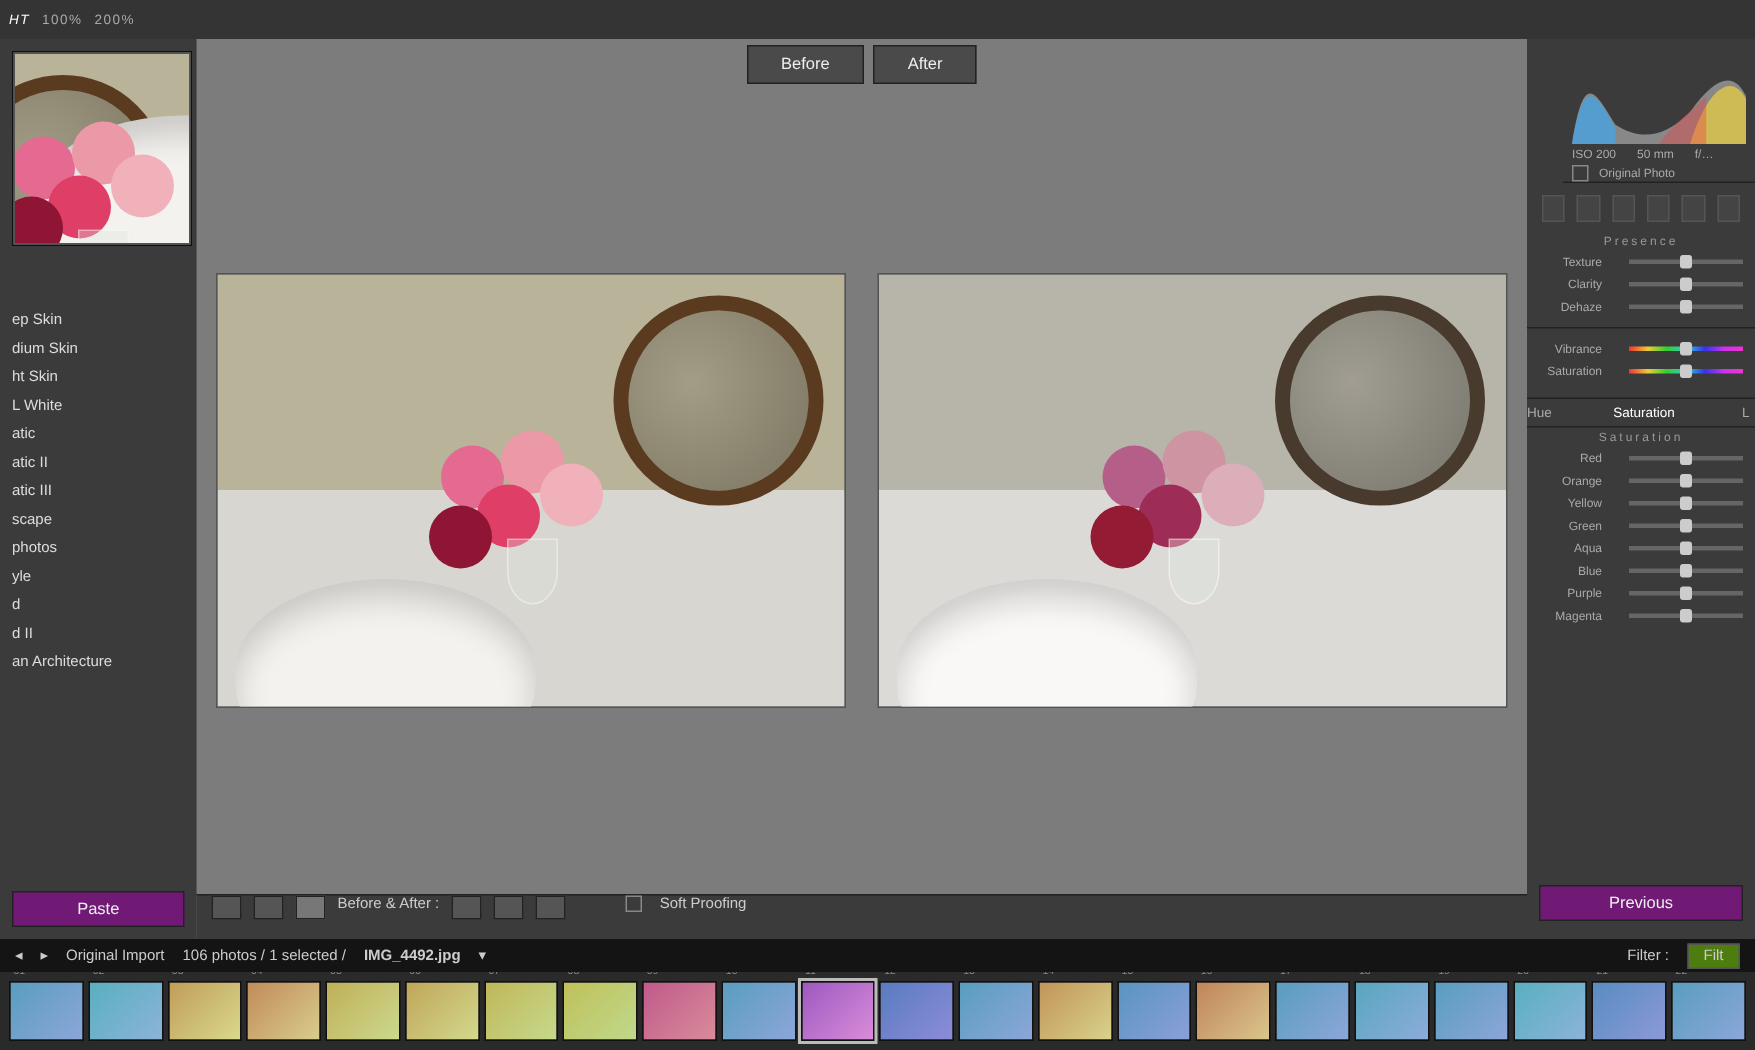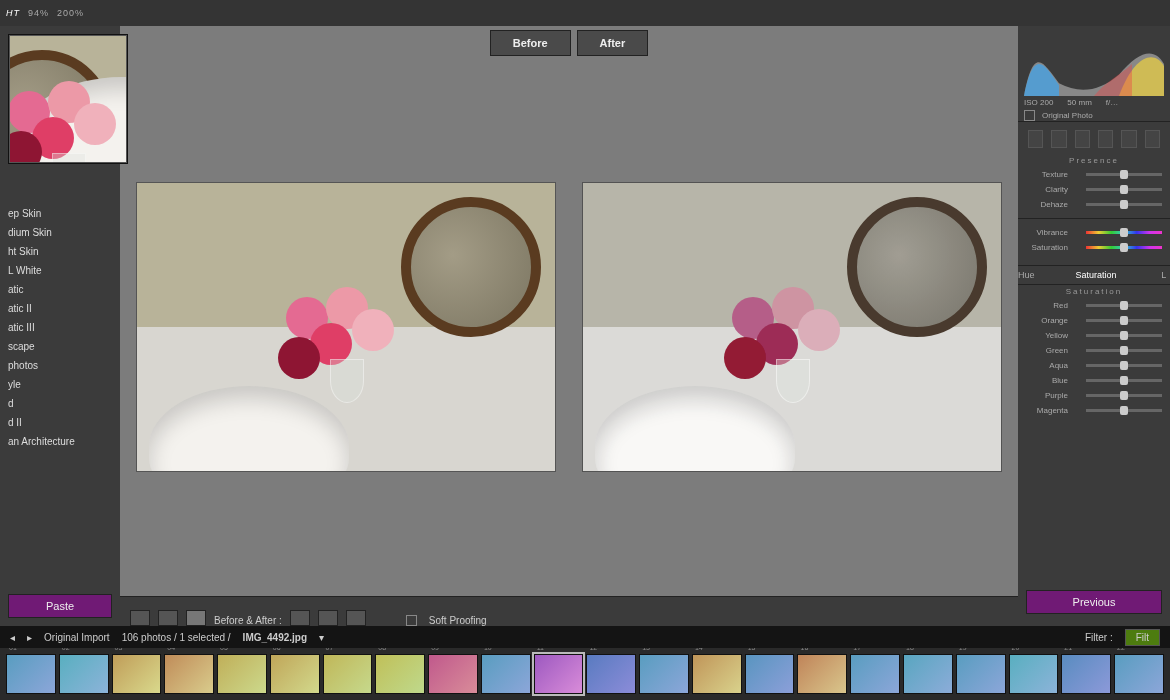--- a/index.html
+++ b/index.html
@@ -5,33 +5,33 @@
 * { margin: 0; padding: 0; box-sizing: border-box; font-family: "Helvetica Neue", Arial, sans-serif; }
 body { width: 1170px; height: 700px; background: #2a2a2a; color: #ccc; font-size: 10px; overflow: hidden; position: relative; }
 
 
 .top-bar { height: 26px; background: #343434; display: flex; align-items: center; padding: 0 6px; gap: 8px; }
 .top-bar .zoom { font-size: 9px; color: #aaa; letter-spacing: 1px; cursor: pointer; }
 .top-bar .zoom.active { color: #fff; font-style: italic; }
 
 
 .cols { display: flex; height: calc(700px - 26px - 22px - 52px); }
-.col-left { width: 120px; background: #3b3b3b; display: flex; flex-direction: column; }
+.col-left { width: 131px; background: #3b3b3b; display: flex; flex-direction: column; }
 .col-mid  { flex: 1; background: #7c7c7c; display: flex; flex-direction: column; }
 .col-right{ width: 152px; background: #3b3b3b; display: flex; flex-direction: column; padding-bottom: 4px; }
 
 
 .navigator { padding: 8px; }
 .nav-thumb { width: 120px; height: 130px; background: #8a8a8a; border: 1px solid #111; position: relative; }
 .preset-pane { flex: 1; padding-top: 32px; overflow: hidden; }
 .preset { font-size: 10px; color: #ddd; padding: 4px 8px; white-space: nowrap; cursor: pointer; }
 .btn { background: #701a75; color: #eee; border: 1px solid #222; padding: 5px 0; text-align: center; font-size: 11px; cursor: pointer; margin: 8px; }
 
 
-.compare-labels { display: flex; justify-content: center; gap: 6px; padding: 4px 0 0; font-weight: bold; }
+.compare-labels { display: flex; justify-content: center; gap: 6px; padding: 4px 0 0; }
 .compare-lbl { background: #4a4a4a; color: #eee; padding: 6px 22px; font-size: 11px; border: 1px solid #222; }
 .compare { flex: 1; display: flex; gap: 10px; padding: 10px 8px 8px; }
 .pane { flex: 1; background: #7c7c7c; display: flex; align-items: center; justify-content: center; }
 .photo { width: 100%; max-width: 420px; height: 290px; position: relative; }
 
 
 .photo { background: linear-gradient(180deg,#b8b399 0 50%, #d8d6d0 50% 100%); border: 1px solid #555; overflow: hidden; }
 .mirror { position: absolute; top: 14px; right: 14px; width: 140px; height: 140px; border-radius: 50%; border: 10px solid #5a3b20; background: radial-gradient(circle at 35% 40%, #a39c86, #7b7561); }
 .sink { position: absolute; bottom: -35px; left: 12px; width: 200px; height: 120px; background: #f4f2ee; border-radius: 50% 50% 40% 40%; box-shadow: inset 0 12px 22px rgba(0,0,0,.18); }
 .flowers { position: absolute; left: 50%; top: 36%; transform: translateX(-50%); width: 140px; height: 110px; }
@@ -39,27 +39,27 @@
 .b1 { left: 10px; top: 10px; background: #e46a92; }
 .b2 { left: 50px; top: 0; background: #ec99a7; }
 .b3 { left: 34px; top: 36px; background: #df3e66; }
 .b4 { left: 76px; top: 22px; background: #f0b1bb; }
 .b5 { left: 2px; top: 50px; background: #8e1533; }
 .vase { position: absolute; left: 54px; top: 72px; width: 34px; height: 44px; background: rgba(220,225,220,.35); border-radius: 0 0 50% 50%; border: 1px solid rgba(255,255,255,.4); }
 .pane.after .photo { filter: saturate(.45) contrast(1.05); }
 .pane.after .flowers { filter: saturate(2.2); }
 
 
-.mid-toolbar { height: 30px; background: #3b3b3b; display: flex; align-items: flex-end; gap: 8px; padding: 0 10px; color: #ccc; font-size: 10px; border-top: 1px solid #222; }
+.mid-toolbar { height: 30px; background: #3b3b3b; display: flex; align-items: flex-start; gap: 8px; padding: 0 10px; color: #ccc; font-size: 10px; border-top: 1px solid #222; }
 .viewmode { width: 20px; height: 16px; background: #555; border: 1px solid #222; cursor: pointer; }
 .viewmode.active { background: #777; }
 .checkbox { width: 11px; height: 11px; border: 1px solid #888; display: inline-block; margin-right: 4px; }
 
 
-.histogram { height: 96px; border-bottom: 1px solid #222; padding: 6px; position: relative; }
+.histogram { height: 96px; border-bottom: 1px solid #222; padding: 6px; position: relative; margin-left: 24px; }
 .histo-svg { width: 100%; height: 64px; display: block; }
 .histo-meta { display: flex; gap: 14px; font-size: 8px; color: #aaa; margin-top: 2px; }
 .orig-photo { font-size: 8px; color: #aaa; margin-top: 3px; display: flex; align-items: center; gap: 3px; }
 .tool-row { display: flex; gap: 8px; padding: 8px 10px 6px; justify-content: space-between; }
 .tool { width: 18px; height: 18px; border: 1px solid #555; background: #444; cursor: pointer; }
 .section-title { font-size: 8px; text-align: center; letter-spacing: 2px; color: #999; padding: 2px 0; }
 .sliders { padding: 0 8px 6px; }
 .slider-row { display: flex; align-items: center; gap: 18px; height: 15px; }
 .slider-row label { width: 42px; text-align: right; font-size: 8px; color: #aaa; }
 .track { flex: 1; height: 3px; background: #666; position: relative; cursor: pointer; }
@@ -78,21 +78,21 @@
 .filmstrip { height: 52px; background: #2a2a2a; display: flex; align-items: center; gap: 3px; padding: 4px 6px; overflow: hidden; }
 .fthumb { width: 50px; height: 40px; background: linear-gradient(135deg,#6b9bd8,#a4c6ec); border: 1px solid #111; position: relative; cursor: pointer; }
 .fthumb.sel { outline: 2px solid #bbb; }
 .fthumb .n { position: absolute; top: -11px; left: 2px; font-size: 7px; color: #888; }
 </style>
 </head>
 <body>
 
 <div class="top-bar">
   <span class="zoom active">HT</span>
-  <span class="zoom">94%</span>
+  <span class="zoom">100%</span>
   <span class="zoom">200%</span>
 </div>
 
 <div class="cols">
 
   <div class="col-left">
     <div class="navigator">
       <div class="nav-thumb">
         <div class="photo" style="height:100%;max-width:none;">
           <div class="mirror"></div>

